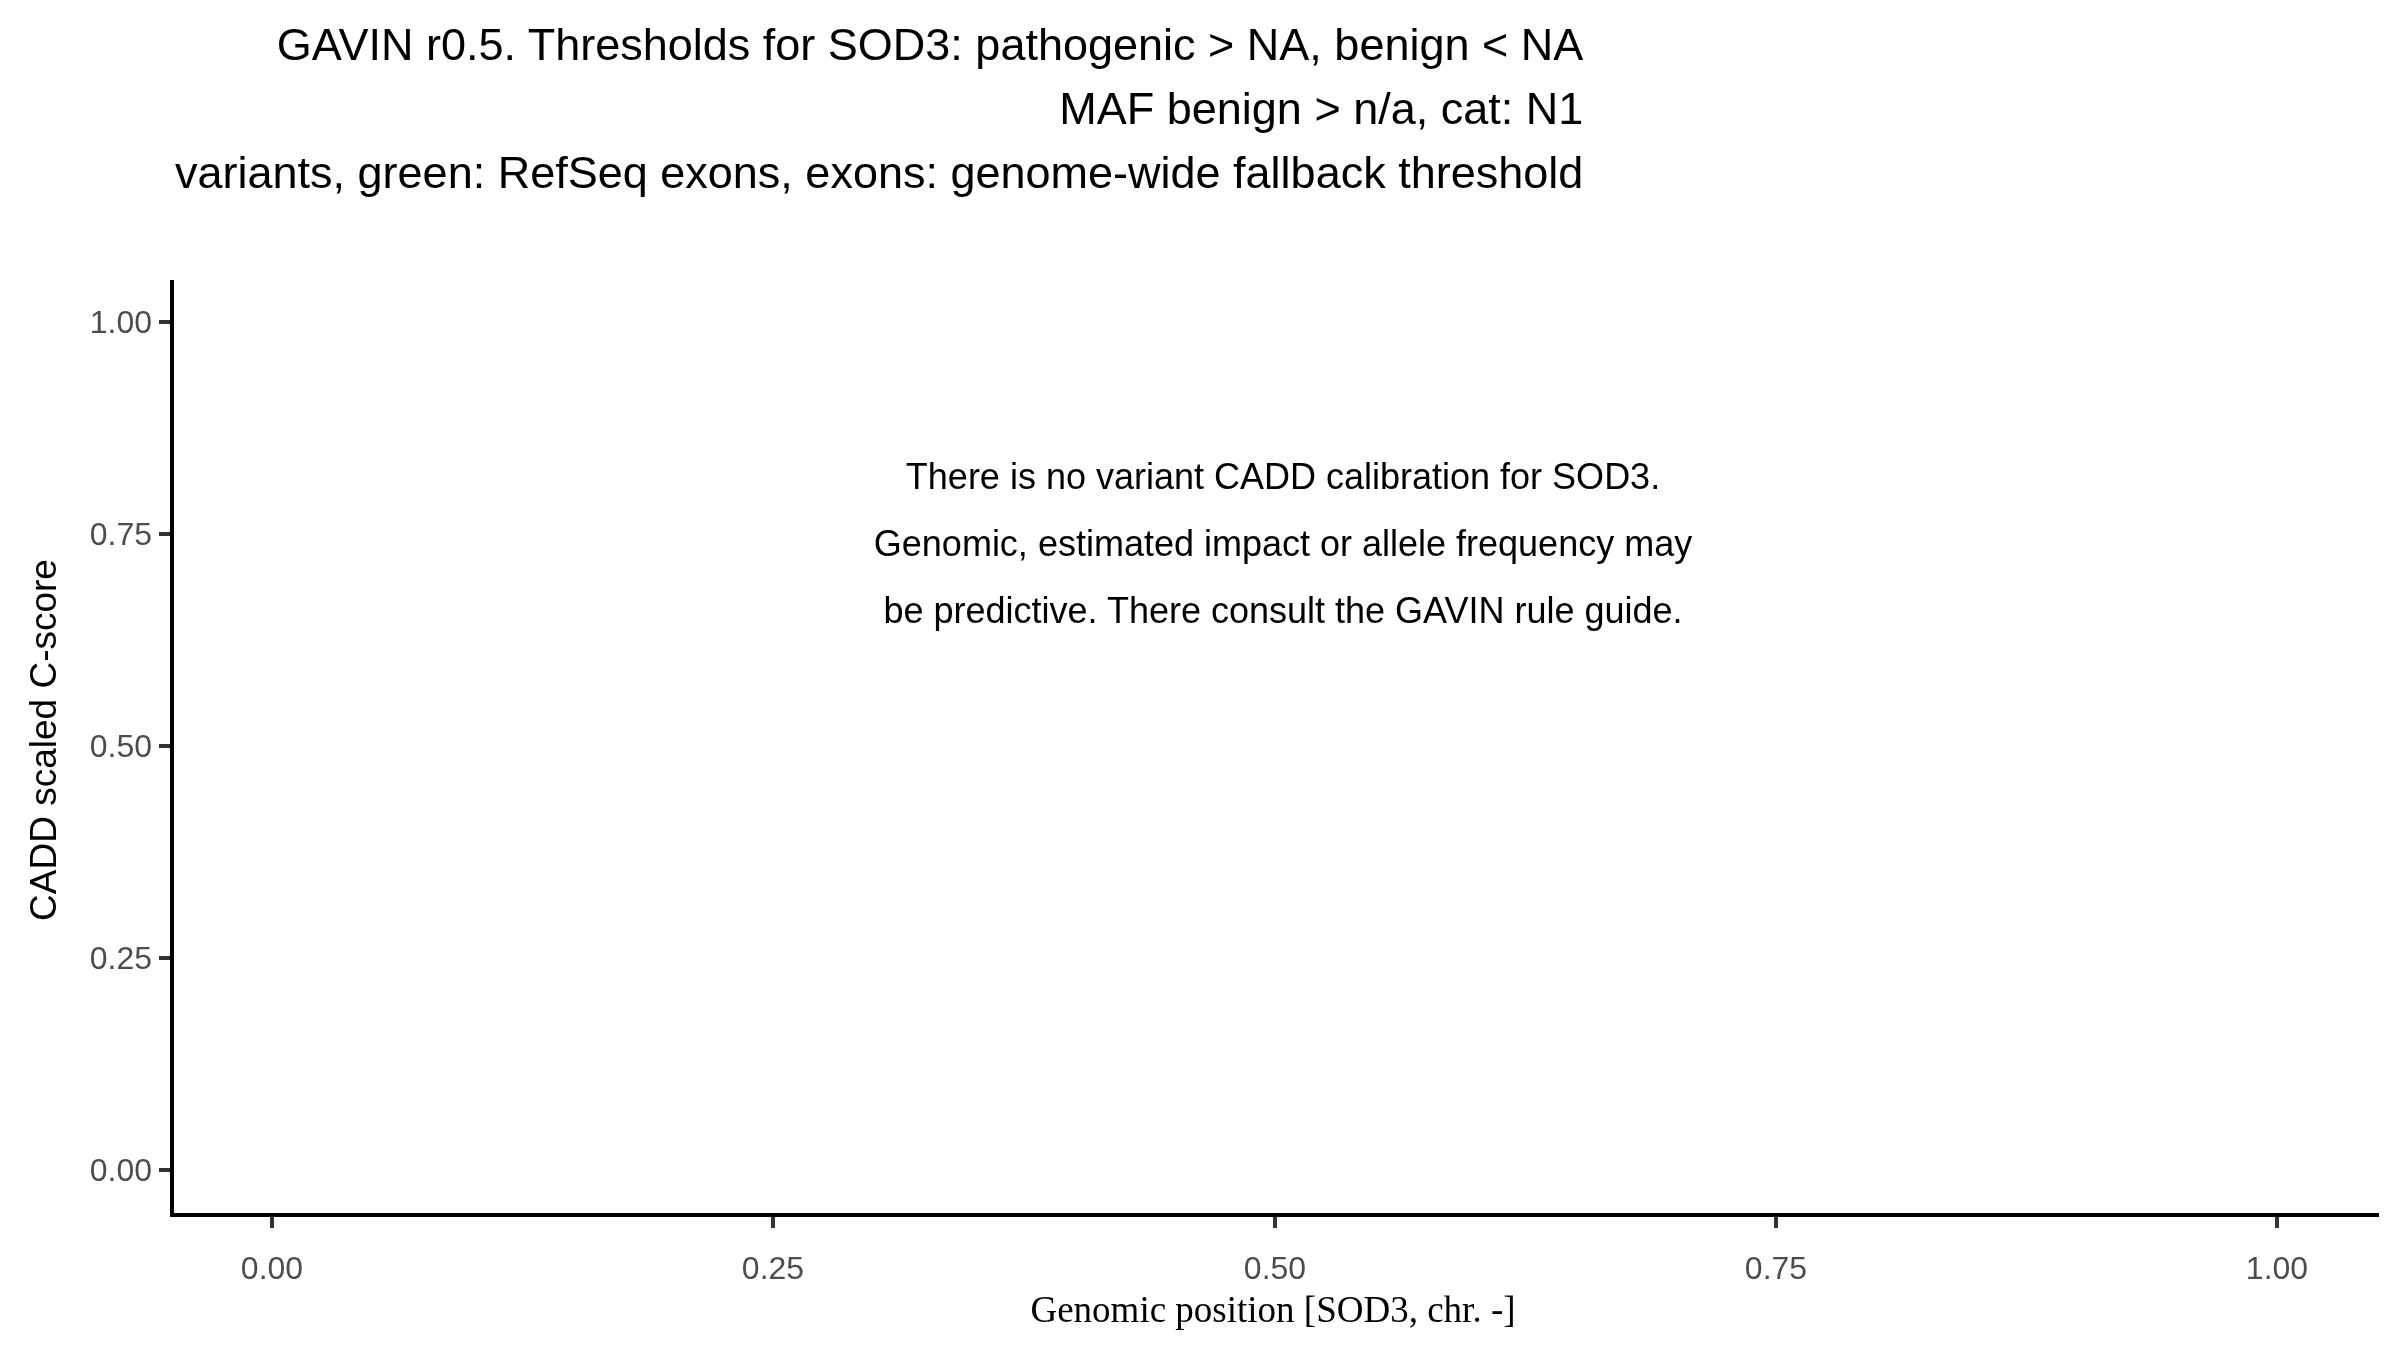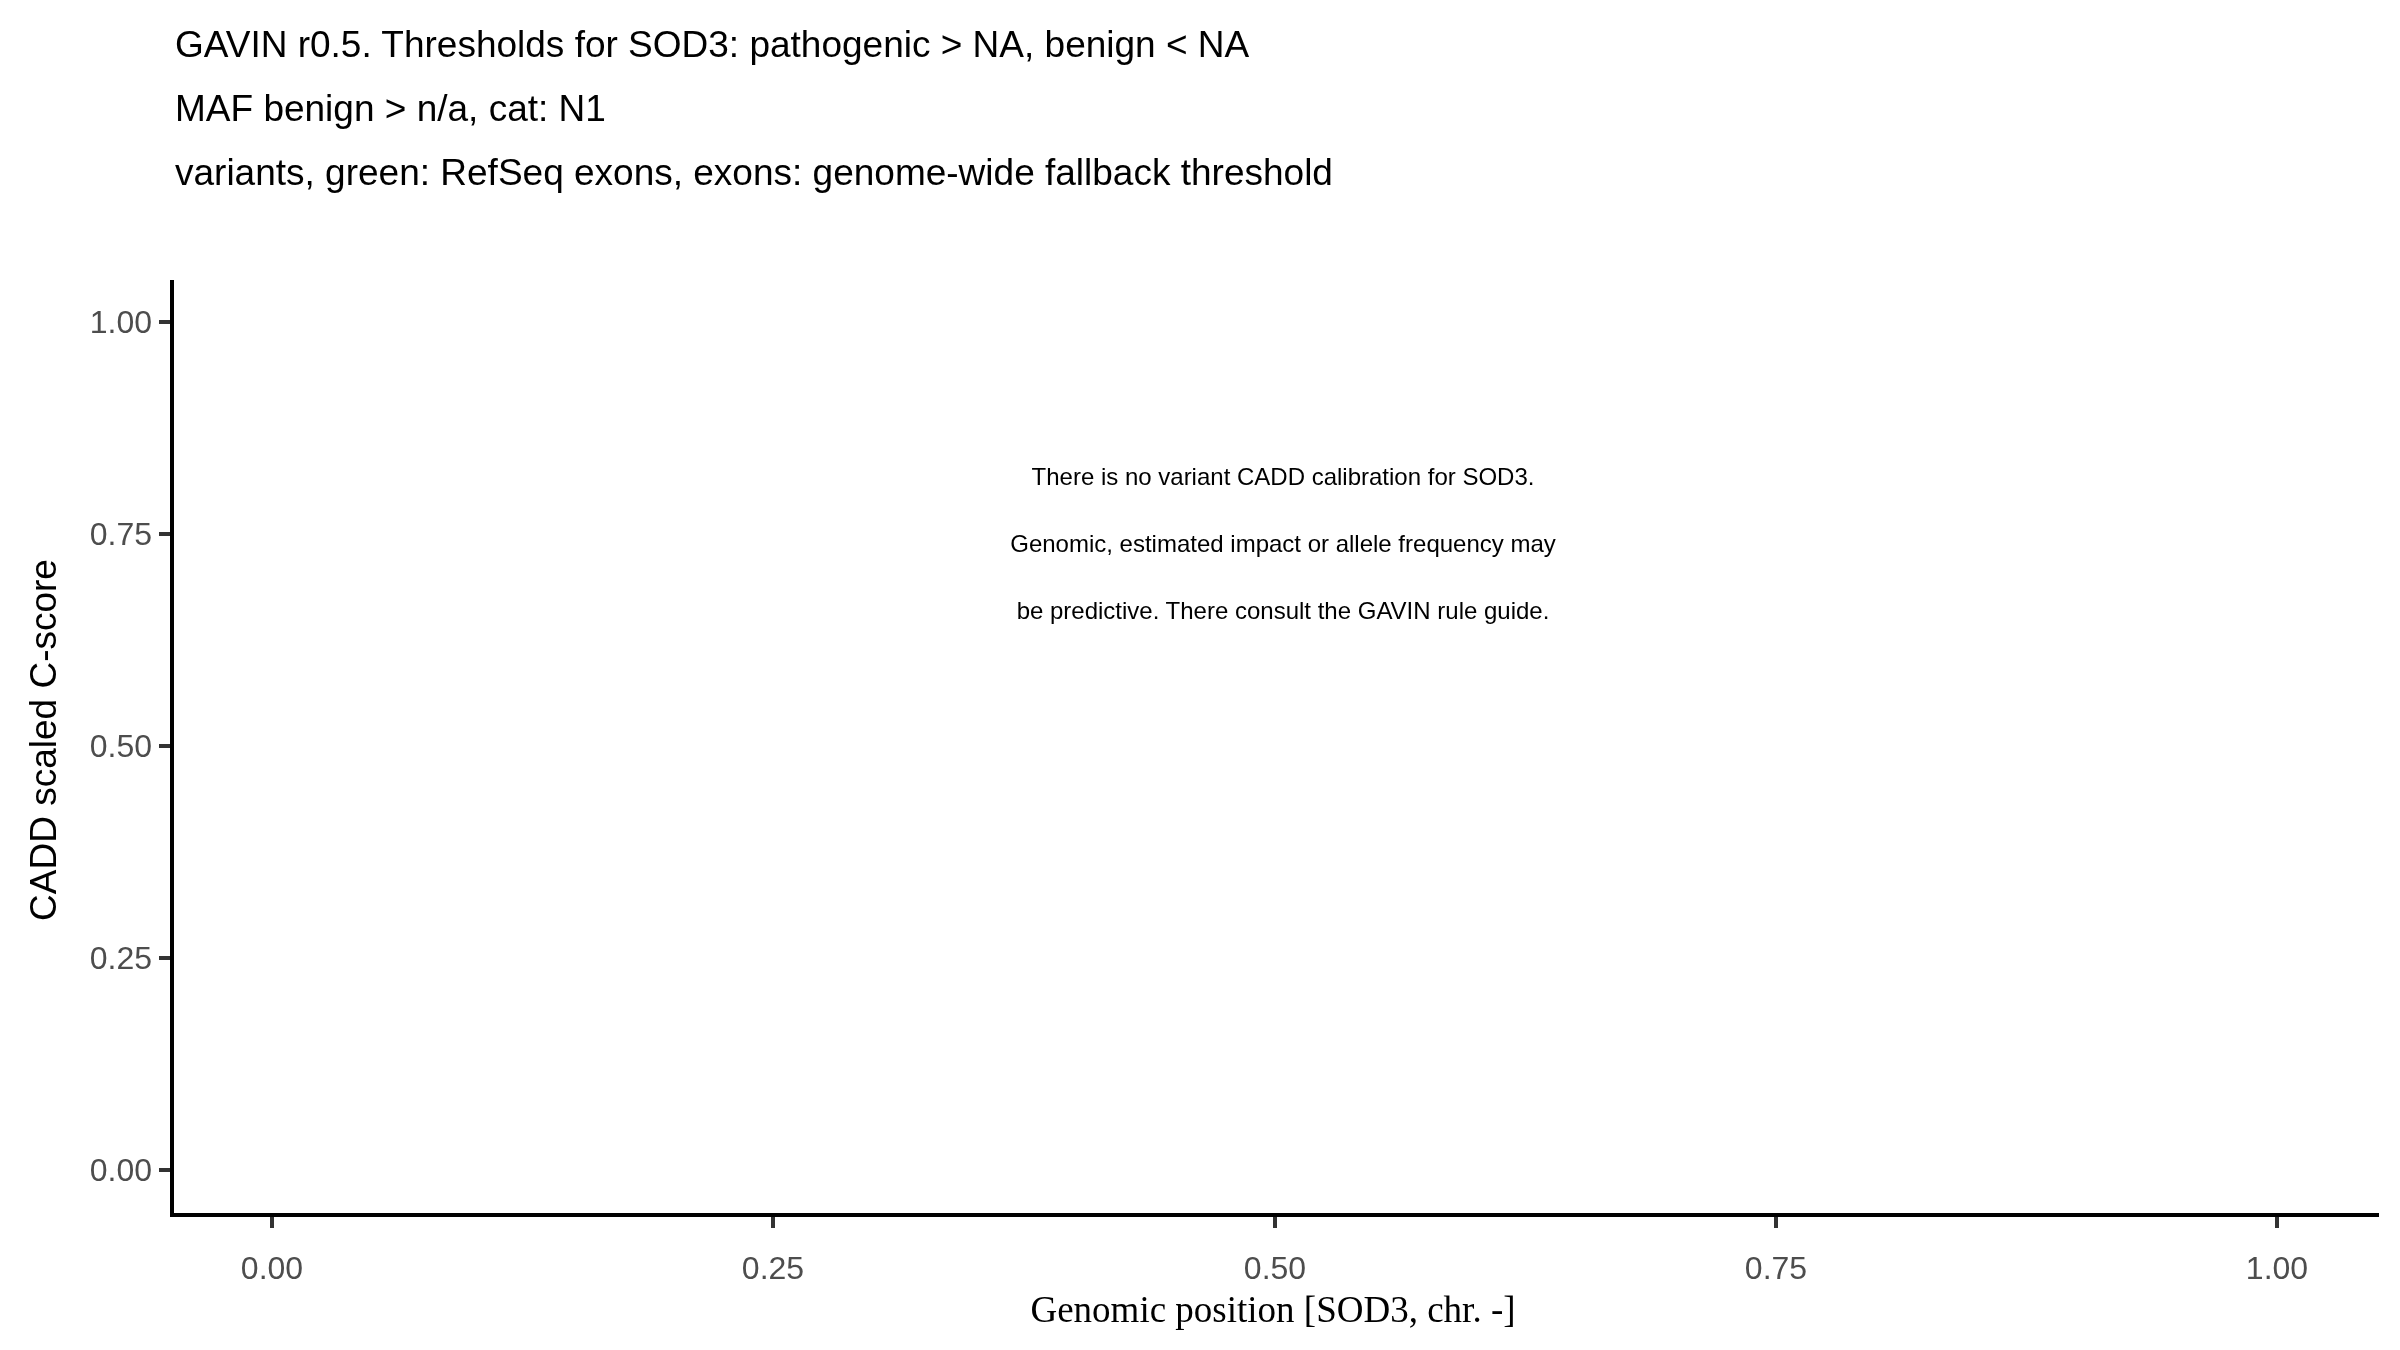--- a/index.html
+++ b/index.html
@@ -11,24 +11,25 @@
     overflow: hidden;
     font-family: "Liberation Sans", sans-serif;
     color: #000000;
   }
 
   
   .plot-title {
     position: absolute;
     left: 175px;
     top: 13px;
-    font-size: 37px;
+    font-size: 45px;
     line-height: 64px;
     color: #000000;
     white-space: nowrap;
+    text-align: right;
   }
 
   
   .axis-line-y {
     position: absolute;
     left: 170px;
     top: 280px;
     width: 4px;
     height: 937px; 
     background: #000000;
@@ -101,21 +102,21 @@
     white-space: nowrap;
   }
 
   
   .annotation {
     position: absolute;
     left: 1283px;
     top: 443px;
     transform: translateX(-50%);
     text-align: center;
-    font-size: 24px;
+    font-size: 36px;
     line-height: 67px;
     color: #000000;
     white-space: nowrap;
   }
 </style>
 </head>
 <body>
 
 <div class="screen">
 

